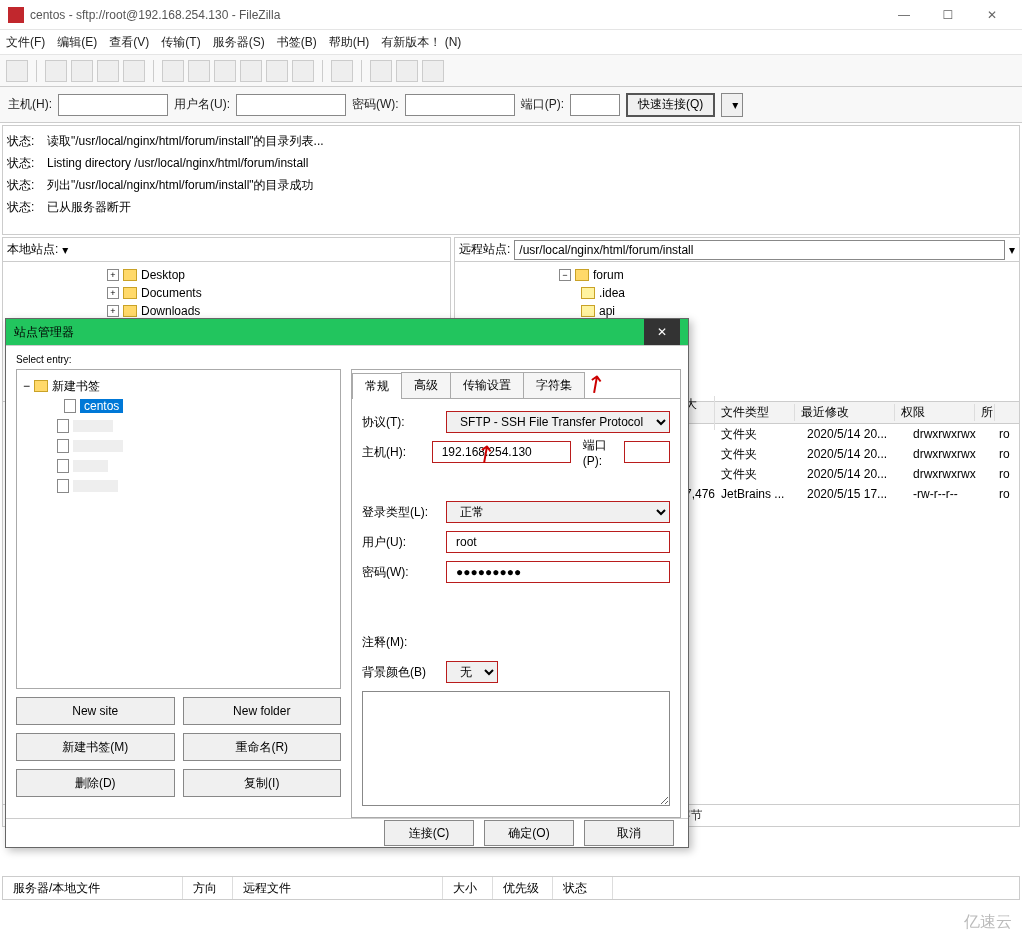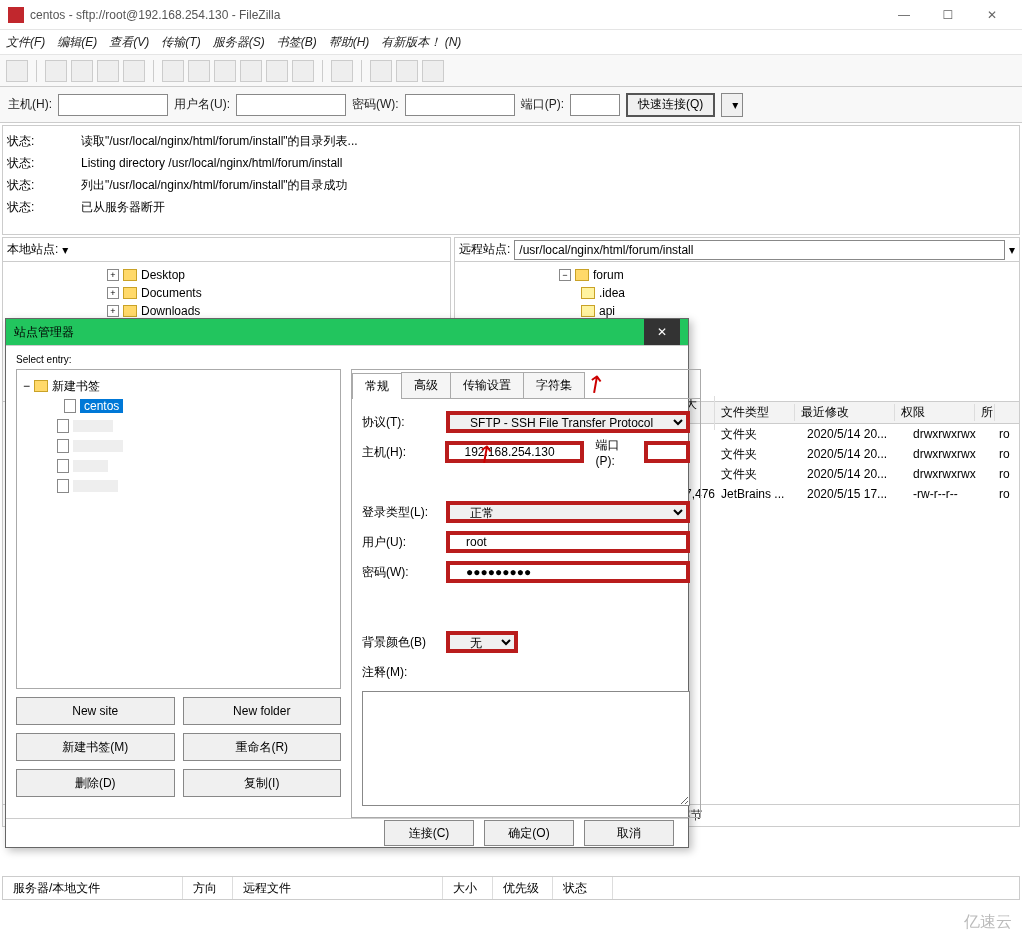--- a/index.html
+++ b/index.html
@@ -2,31 +2,31 @@
 <html><head>
 <meta charset="utf-8">
 <style>
 * { box-sizing: border-box; margin: 0; padding: 0; font-family: "Microsoft YaHei", "Segoe UI", sans-serif; font-size: 12px; }
 body { background: #fff; width: 1022px; height: 943px; overflow: hidden; position: relative; }
 .titlebar { height: 30px; background: #fff; display: flex; align-items: center; padding: 0 8px; border-bottom: 1px solid #e5e5e5; }
 .titlebar .icon { width: 16px; height: 16px; background: #c1272d; display: inline-block; margin-right: 6px; }
 .titlebar .title { flex: 1; color: #555; }
 .winbtns { display: flex; }
 .winbtn { width: 44px; height: 28px; display: flex; align-items: center; justify-content: center; color: #666; }
-.menubar { height: 25px; display: flex; align-items: center; padding: 0 6px; gap: 12px; border-bottom: 1px solid #e5e5e5; color: #222; font-style: italic; }
+.menubar { height: 25px; display: flex; align-items: center; padding: 0 6px; gap: 12px; border-bottom: 1px solid #e5e5e5; color: #222; }
 .toolbar { height: 32px; display: flex; align-items: center; padding: 0 6px; gap: 4px; border-bottom: 1px solid #ccc; background: #f8f8f8; }
 .tbtn { width: 22px; height: 22px; background: #eee; border: 1px solid #ccc; display: inline-block; }
 .tsep { width: 1px; height: 22px; background: #ccc; margin: 0 4px; }
 .quickbar { height: 36px; display: flex; align-items: center; padding: 4px 8px; gap: 6px; border-bottom: 1px solid #ccc; background: #f8f8f8; }
 .quickbar label { color: #222; }
 .quickbar input { border: 1px solid #888; height: 22px; padding: 0 4px; background: #fff; }
 .quickbtn { height: 24px; padding: 0 10px; border: 1px solid #888; background: #f0f0f0; }
 .quickbtn.connect { border: 2px solid #555; }
 .logpane { height: 110px; border: 1px solid #ccc; margin: 2px; padding: 4px; overflow: auto; font-size: 12px; line-height: 22px; position: relative; }
-.logline { display: flex; gap: 34px; }
+.logline { display: flex; }
 .logline .k { width: 40px; }
 .maingrid { display: flex; height: 590px; margin: 2px; }
 .leftpane, .rightpane { flex: 1; border: 1px solid #ccc; display: flex; flex-direction: column; }
 .leftpane { margin-right: 3px; }
 .pathrow { height: 24px; display: flex; align-items: center; border-bottom: 1px solid #ccc; padding: 0 4px; gap: 4px; }
 .pathrow select, .pathrow .pathbox { flex: 1; border: 1px solid #888; height: 20px; padding: 0 4px; background: #fff; }
 .treeview { flex: 0 0 140px; border-bottom: 1px solid #ccc; padding: 4px; overflow: hidden; }
 .treeview .node { display: flex; align-items: center; gap: 4px; height: 18px; }
 .treeview .exp { width: 12px; height: 12px; border: 1px solid #888; display: inline-flex; align-items: center; justify-content: center; font-size: 9px; line-height: 1; }
 .foldericon { width: 14px; height: 12px; background: #ffd96a; border: 1px solid #c9a227; display: inline-block; }
@@ -45,21 +45,21 @@
 .sitetree { width: 325px; border: 1px solid #aaa; padding: 6px; position: relative; }
 .sitetree .node { display: flex; align-items: center; gap: 4px; height: 20px; }
 .sitetree .sel { background: #0078d7; color: #fff; padding: 0 4px; }
 .siteform { flex: 1; border: 1px solid #aaa; display: flex; flex-direction: column; }
 .tabs { display: flex; border-bottom: 1px solid #aaa; }
 .tab { padding: 4px 12px; border: 1px solid #aaa; border-bottom: none; background: #f5f5f5; margin-right: -1px; margin-top: 2px; }
 .tab.active { background: #fff; position: relative; top: 1px; }
 .formbody { padding: 8px 10px; }
 .formrow { display: flex; align-items: center; height: 30px; gap: 6px; }
 .formrow label { width: 78px; }
-.formrow select, .formrow input { border: 4px solid #b91c1c; height: 22px; padding: 0 16px; }
+.formrow select, .formrow input { border: 1px solid #b91c1c; height: 22px; padding: 0 9px; }
 .formrow select { flex: 1; background: #f0f0f0; }
 .commentbox { width: 100%; height: 115px; border: 1px solid #888; margin-top: 4px; }
 .sitebtns { display: grid; grid-template-columns: 1fr 1fr; gap: 8px; padding: 8px 0; }
 .sitebtn { height: 28px; border: 1px solid #888; background: #f0f0f0; }
 .dlgfooter { height: 44px; display: flex; align-items: center; justify-content: flex-end; gap: 10px; padding: 0 14px; border-top: 1px solid #ccc; }
 .dlgbtn { width: 90px; height: 26px; border: 1px solid #888; background: #f0f0f0; }
 .arrow { position: absolute; color: #c00; font-size: 24px; pointer-events: none; z-index: 200; }
 .queuehdr { position: absolute; left: 2px; top: 876px; right: 2px; height: 24px; border: 1px solid #ccc; background: #fff; display: flex; align-items: flex-end; }
 .queuehdr div { padding: 0 10px; border-right: 1px solid #ddd; height: 100%; display: flex; align-items: center; }
 .watermark { position: absolute; right: 10px; bottom: 10px; color: #bbb; font-size: 16px; z-index: 300; }
@@ -311,26 +311,26 @@
         <div class="formrow">
           <label>用户(U):</label>
           <input style="flex: 1 1 0%;" value="root">
         </div>
         <div class="formrow">
           <label>密码(W):</label>
           <input style="flex: 1 1 0%;" value="●●●●●●●●●">
         </div>
         <div style="height:40px"></div>
         <div class="formrow">
+            <label>注释(M):</label>
+          </div>
+        <div class="formrow">
           <label>背景颜色(B)</label>
           <select style="flex:0 0 50px"><option>无</option></select>
         </div>
-        <div class="formrow">
-            <label>注释(M):</label>
-          </div>
         <textarea class="commentbox" style=""></textarea>
       </div>
     </div>
   </div>
   <div class="dlgfooter">
     <button class="dlgbtn">连接(C)</button>
     <button class="dlgbtn">确定(O)</button>
     <button class="dlgbtn">取消</button>
   </div>
 </div>

